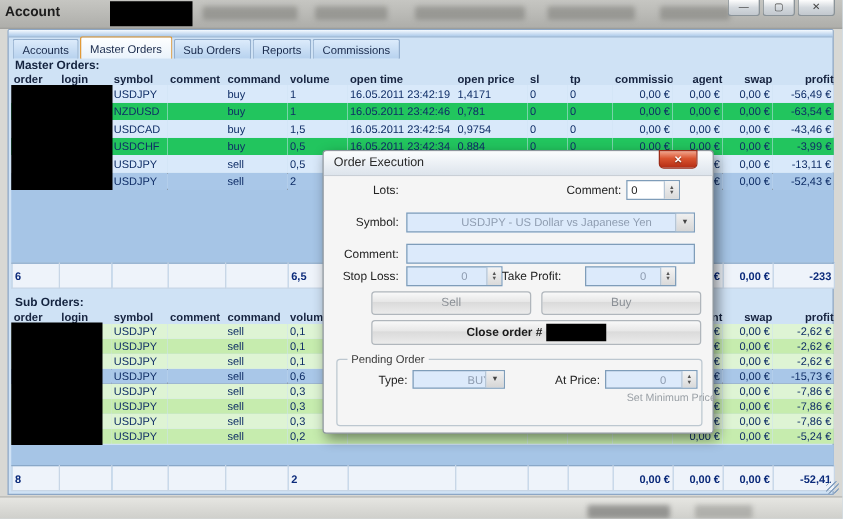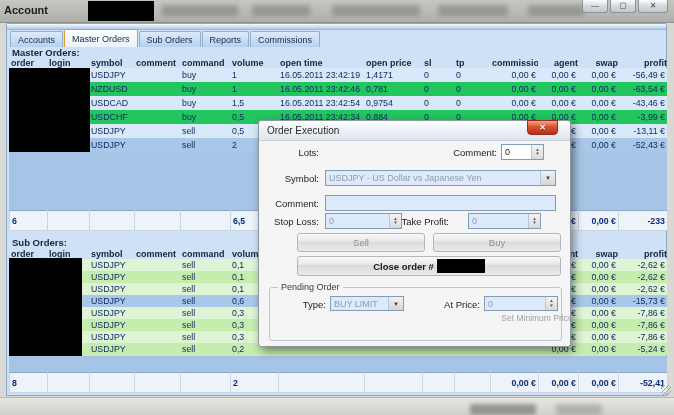--- a/index.html
+++ b/index.html
@@ -59,21 +59,21 @@
     background:linear-gradient(#fbfdfe,#dde4ec); border-bottom:1px solid #c9cfd6; border-radius:3px 3px 0 0; }
   .dlg-title span { position:absolute; left:8px; top:4px; font-size:10px; color:#2a2a2a; }
   .dlg-close { position:absolute; right:12px; top:-1px; width:31px; height:15px;
     border:1px solid #9c2c18; border-radius:0 0 4px 4px;
     background:linear-gradient(#f2a58c,#d9532f 45%,#b52e15); color:#fff; font-size:8px; font-weight:bold;
     text-align:center; line-height:13px; text-shadow:0 1px 1px rgba(0,0,0,.5); }
   .dlg-label { position:absolute; font-size:9.5px; color:#222; text-align:right; }
   .field { position:absolute; height:16px; border:1px solid #7f9db9; background:#fff; display:flex;
     align-items:center; font-size:9px; color:#222; }
   .field .txt { flex:1; padding:0 3px; overflow:hidden; white-space:nowrap; }
-  .field.disabled { background:#dceafb; color:#8e9cb0; }
+  .field.disabled { background:#dceafb; color:#8e9cb0;padding-left:40px; }
   .arrows { width:12px; align-self:stretch; border-left:1px solid #b6c6d6; display:flex; flex-direction:column;
     align-items:center; justify-content:center; font-size:4.5px; line-height:4.5px; color:#555;
     background:linear-gradient(#f4f4f4,#dadada); }
   .dropbtn { width:15px; align-self:stretch; border-left:1px solid #b6c6d6; display:flex; align-items:center;
     justify-content:center; font-size:6px; color:#444; background:linear-gradient(#f0f0f0,#d6d6d6); }
   .sel-text { background:#3399ff; color:#fff; padding:0 1px; }
   .btn { position:absolute; display:flex; align-items:center; justify-content:center; font-size:9.5px;
     color:#8b9096; border:1px solid #b0b6bc; border-radius:3px;
     background:linear-gradient(#f9f9f9,#e6e6e6 45%,#dadada 46%,#ebebeb); }
   .btn.primary { color:#1a1a1a; font-weight:bold; }

